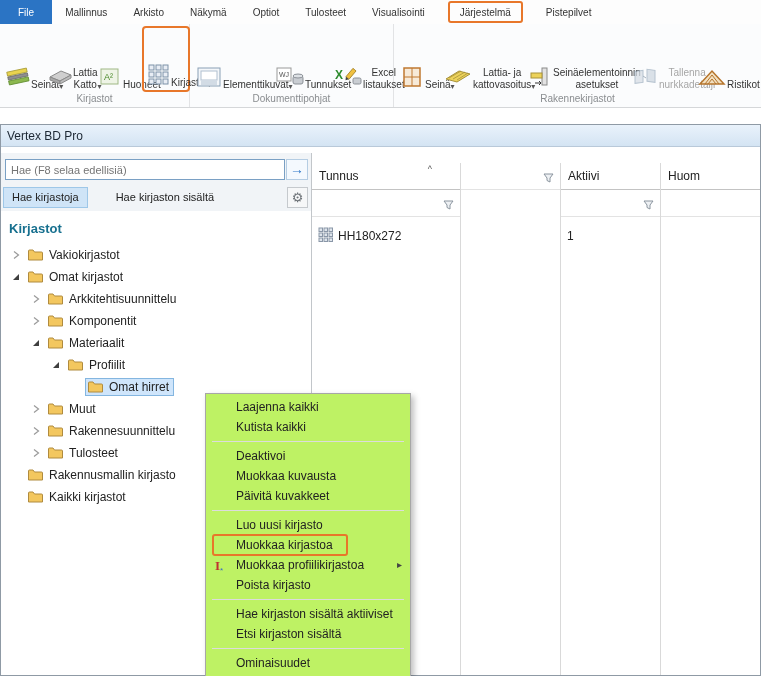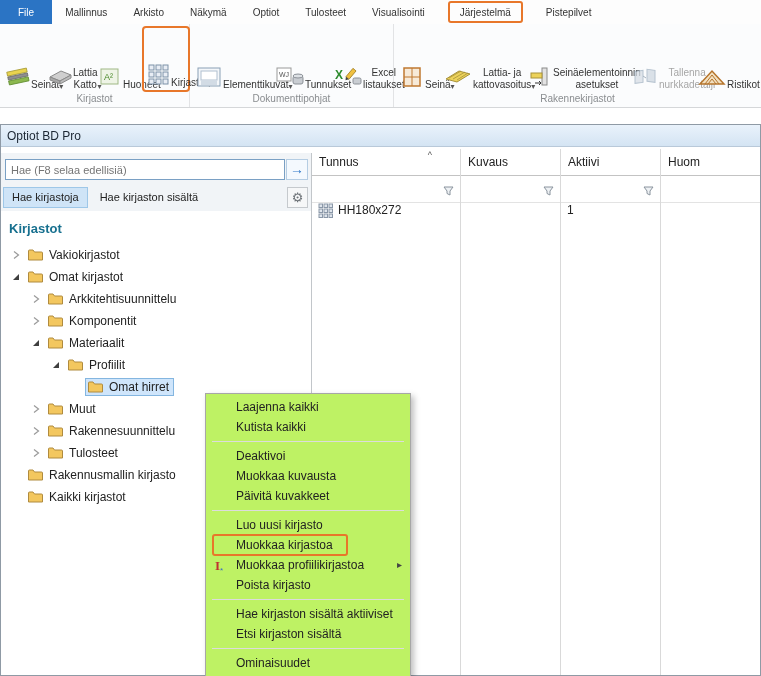--- a/index.html
+++ b/index.html
@@ -33,43 +33,43 @@
   
   .app-window{position:absolute;top:124px;left:0;width:761px;height:552px;border:1px solid #8f9aa5;background:#fff;}
   .win-title{height:22px;background:linear-gradient(#e9f2fb,#d4e4f3);border-bottom:1px solid #b9c9d9;font-size:12px;color:#1c2733;line-height:22px;padding-left:6px;}
   .client{position:absolute;top:22px;left:0;right:0;bottom:0;}
 
   
   .left-panel{position:absolute;top:6px;left:0;width:311px;bottom:0;border-right:1px solid #c2c6ca;background:#fff;}
   .panel-head{position:absolute;top:0;left:0;right:0;height:58px;background:#f1f4f7;}
   .search{position:absolute;left:4px;top:6px;width:280px;height:21px;border:1px solid #7aa0c4;font-size:11px;padding:0 5px;color:#333;font-family:"Liberation Sans",sans-serif;background:#fff;}
   .go-btn{position:absolute;right:3px;top:6px;width:22px;height:21px;border:1px solid #b5cde3;background:#f4f9fe;color:#2e77c8;font-size:14px;font-weight:bold;text-align:center;line-height:19px;cursor:default;}
-  .ptabs{position:absolute;top:34px;left:2px;right:26px;height:21px;display:flex;gap:4px;text-align:center;}
+  .ptabs{position:absolute;top:34px;left:2px;right:26px;height:21px;display:flex;gap:20px;text-align:center;}
   .ptab{font-size:11px;padding:0 8px;line-height:21px;color:#222;cursor:default;white-space:nowrap;}
   .ptab.active{background:#cfe4f7;border:1px solid #9ec7e8;line-height:19px;}
   .gear-btn{position:absolute;right:3px;top:34px;width:21px;height:21px;border:1px solid #c5c9cd;background:#f6f7f8;color:#6e7378;font-size:13px;text-align:center;line-height:19px;cursor:default;}
 
   .tree{position:absolute;top:62px;left:0;right:0;bottom:0;background:#fff;overflow:hidden;}
   .tree-heading{margin:6px 0 8px 8px;font-size:13px;font-weight:bold;color:var(--heading-teal);}
   .trow{height:22px;display:flex;align-items:center;font-size:12px;color:#222;cursor:default;}
   .i1{padding-left:10px}.i2{padding-left:30px}.i3{padding-left:50px}.i4{padding-left:70px}
   .tw{width:14px;display:inline-flex;align-items:center;flex:none;}
   .node{display:inline-flex;align-items:flex-start;border:1px solid transparent;padding:1px 4px 1px 1px;}
   .node.selected{background:var(--sel-bg);border-color:var(--sel-border);}
   .fsvg{width:17px;height:13px;margin-right:5px;flex:none;}
 
   
   .right-panel{position:absolute;left:311px;top:0;right:0;bottom:0;background:#fff;}
-  .col{position:absolute;top:2px;bottom:0;border-right:1px solid #d9d9d9;}
+  .col{position:absolute;top:16px;bottom:0;border-right:1px solid #d9d9d9;}
   .col.last{border-right:none;}
   .hcell{height:27px;border-bottom:1px solid #c3c3c3;font-size:12px;color:#222;padding:6px 0 0 7px;position:relative;}
   .sortmark{position:absolute;right:28px;top:1px;font-size:9px;color:#555;}
   .fcell{height:27px;border-bottom:1px solid #e3e3e3;position:relative;}
   .funnel{position:absolute;right:6px;top:7px;cursor:default;}
-  .dcell{height:26px;display:flex;align-items:flex-start;font-size:12px;color:#222;padding-left:6px;gap:4px;}
+  .dcell{height:26px;display:flex;align-items:flex-end;font-size:12px;color:#222;padding-left:6px;gap:4px;}
 
   
   .context-menu{position:absolute;left:205px;top:393px;width:206px;background:#bef264;border:1px solid #a7a7a7;box-shadow:3px 3px 6px rgba(0,0,0,0.25);padding:3px 0;z-index:5;}
   .mitem{height:20px;line-height:20px;font-size:12px;color:#222;padding-left:30px;position:relative;cursor:default;white-space:nowrap;}
   .msep{height:1px;background:#dcdcdc;margin:4px 6px;}
   .mitem .subarrow{position:absolute;right:8px;top:0;font-size:10px;color:#444;}
   .micon{position:absolute;left:9px;top:1px;width:18px;height:18px;}
   .ibeam{font-family:"Liberation Serif",serif;color:#c03030;font-weight:bold;font-size:13px;}
   .istar{color:#3a6cc8;font-size:8px;vertical-align:sub;}
   .menu-annotation{position:absolute;left:6px;top:140px;width:136px;height:22px;border:2px solid var(--orange);border-radius:3px;pointer-events:none;}
@@ -248,21 +248,21 @@
               </svg>
           </span>
           <span>Ristikot</span>
         </div>
       </div>
       <div class="glabel">Rakennekirjastot</div>
     </div>
   </div>
 
   <div class="app-window">
-    <div class="win-title">Optiot BD Pro</div>
+    <div class="win-title">Vertex BD Pro</div>
     <div class="client">
 
       <div class="left-panel">
         <div class="panel-head"></div>
         <input class="search" type="text" placeholder="Hae (F8 selaa edellisiä)" style="">
         <div class="go-btn">
           <span>→</span>
         </div>
         <div class="ptabs">
           <div class="ptab active">Hae kirjastoja</div>
@@ -457,21 +457,20 @@
                   <rect x="1" y="11" width="3.5" height="3.5"></rect>
                   <rect x="6" y="11" width="3.5" height="3.5"></rect>
                   <rect x="11" y="11" width="3.5" height="3.5"></rect>
                 </g>
               </svg>
             <span>HH180x272</span>
           </div>
         </div>
 
         <div class="col" style="left:149px;width:100px">
-          <div class="hcell"><span>Kuvaus</span></div>
           <div class="fcell">
             <span class="funnel"><svg width="11" height="11" viewBox="0 0 11 11">
                   <path d="M1 1 h9 L7 5 v4 l-3 -1.5 V5 Z" fill="#eef1f4" stroke="#8a949e"></path>
                 </svg></span>
           </div>
           <div class="dcell">
               <span></span>
             </div>
         </div>
 

